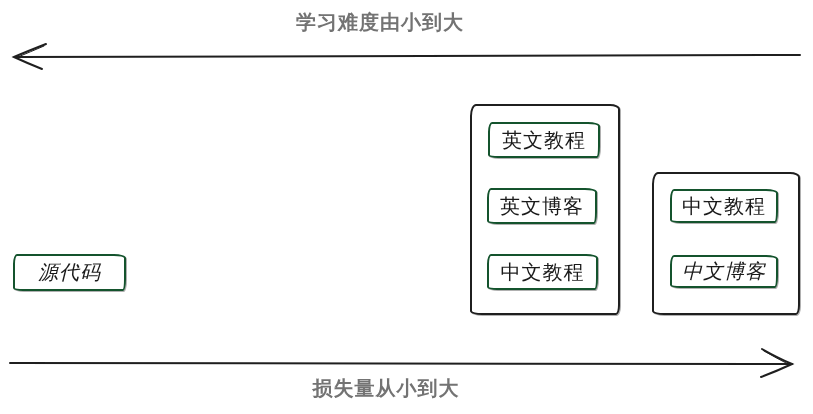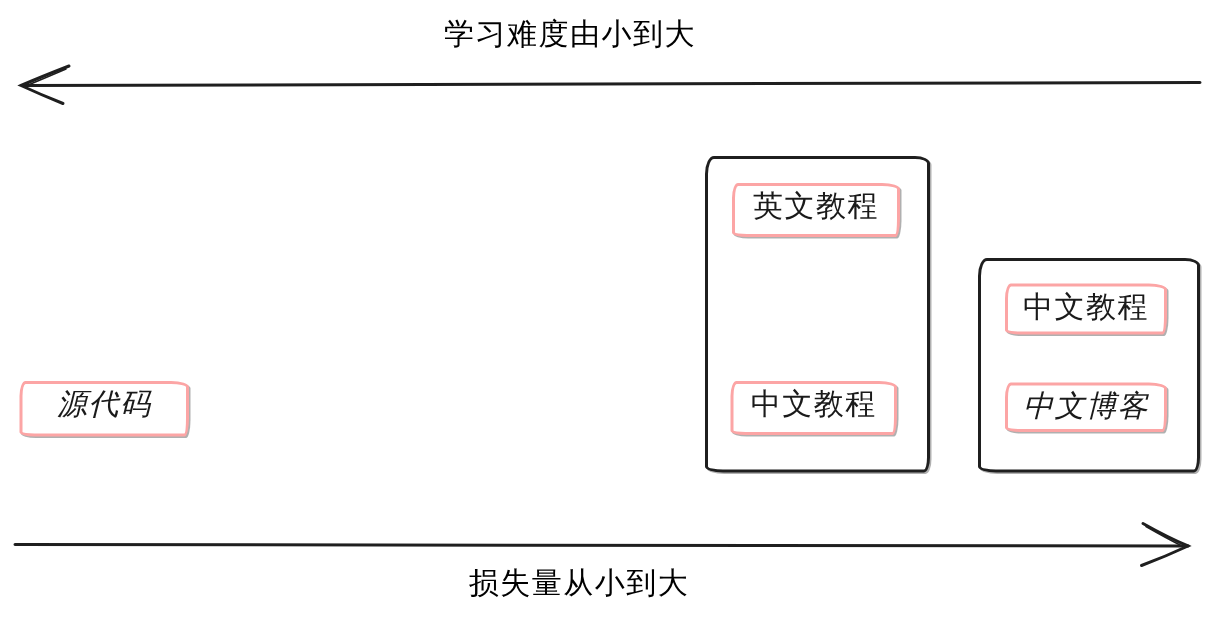--- a/index.html
+++ b/index.html
@@ -16,41 +16,42 @@
     color: #1a1a1a;
     overflow: hidden;
   }
   .axis-label {
     position: absolute;
     left: 0;
     width: 760px;
     text-align: center;
     font-size: 20px;
     letter-spacing: 1px;
-    color: #000000;
+    color: #737373;
     white-space: nowrap;
+    font-weight: bold;
   }
   #top-label { top: 9px; }
   #bottom-label { top: 375px; width: 772px; }
   .arrow-svg {
     position: absolute;
     left: 0;
     width: 813px;
     height: 38px;
   }
   #top-arrow { top: 40px; }
   #bottom-arrow { top: 346px; }
   .sketch-box {
     position: absolute;
     box-sizing: border-box;
-    border: 2px solid #fca5a5;
+    border: 2px solid #14532d;
     background: #ffffff;
     border-radius: 4px 12px 3px 10px / 10px 4px 12px 3px;
     display: flex;
-    align-items: flex-start;
+    align-items: center;
     justify-content: center;
     font-size: 20px;
     letter-spacing: 1px;
     white-space: nowrap;
     box-shadow: 1px 1px 0 0 rgba(30,30,30,0.35);
   }
   .group-box {
     position: absolute;
     box-sizing: border-box;
     border: 2px solid #1f1f1f;
@@ -88,20 +89,23 @@
   <div id="box-source-code" class="sketch-box">
     <span>源代码</span>
   </div>
 
 
 
   <div id="group-english-chinese" class="group-box">
     <div id="box-english-tutorials" class="sketch-box">
       <span>英文教程</span>
     </div>
+    <div id="box-english-blogs" class="sketch-box">
+      <span>英文博客</span>
+    </div>
     <div id="box-chinese-books" class="sketch-box">
       <span>中文教程</span>
     </div>
   </div>
 
   <div id="group-chinese" class="group-box">
     <div id="box-chinese-tutorials" class="sketch-box">
       <span>中文教程</span>
     </div>
     <div id="box-chinese-blogs" class="sketch-box">

